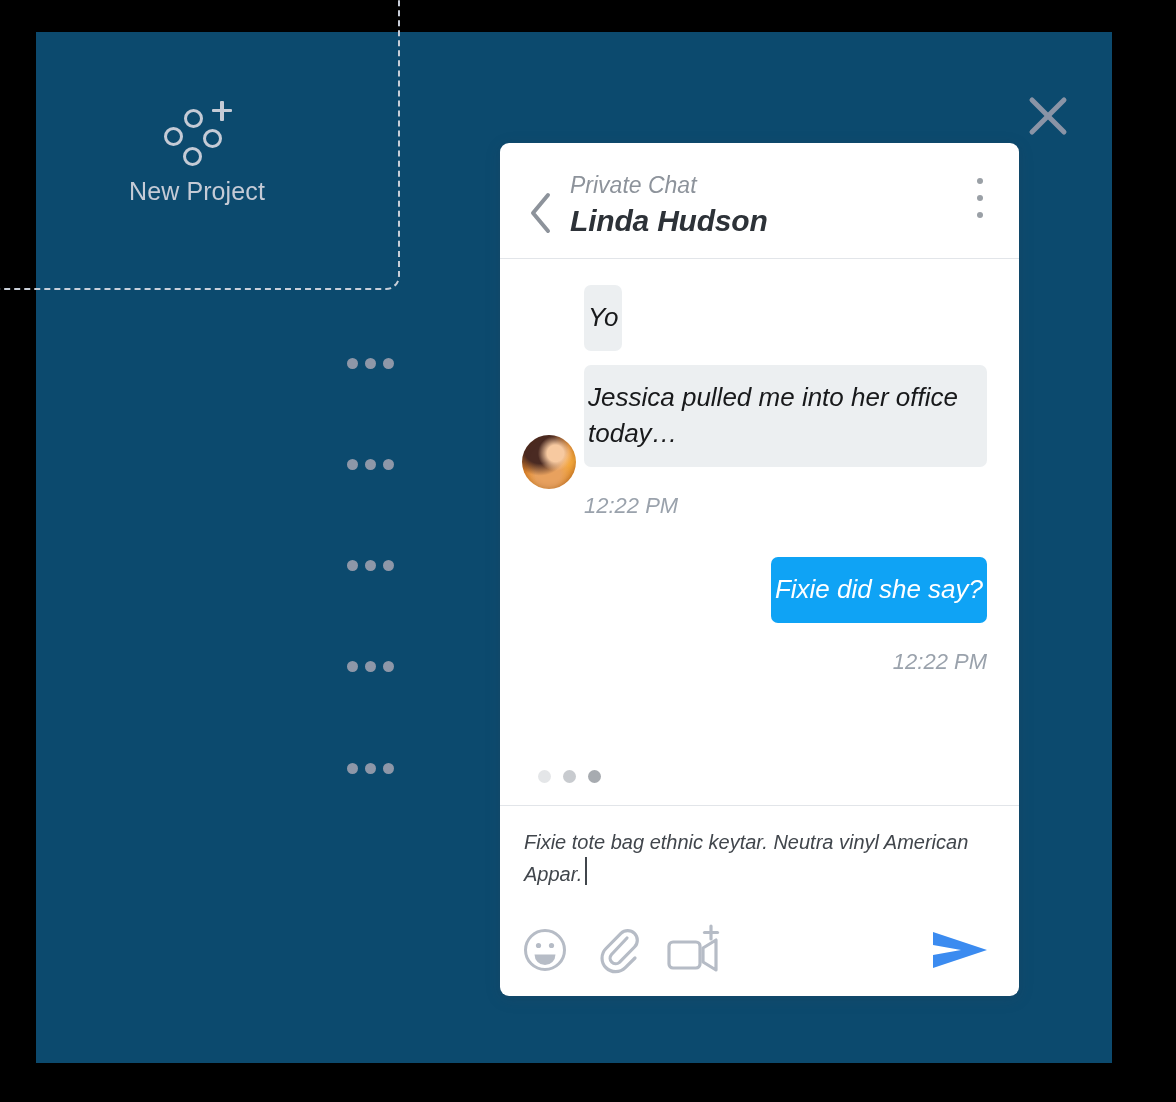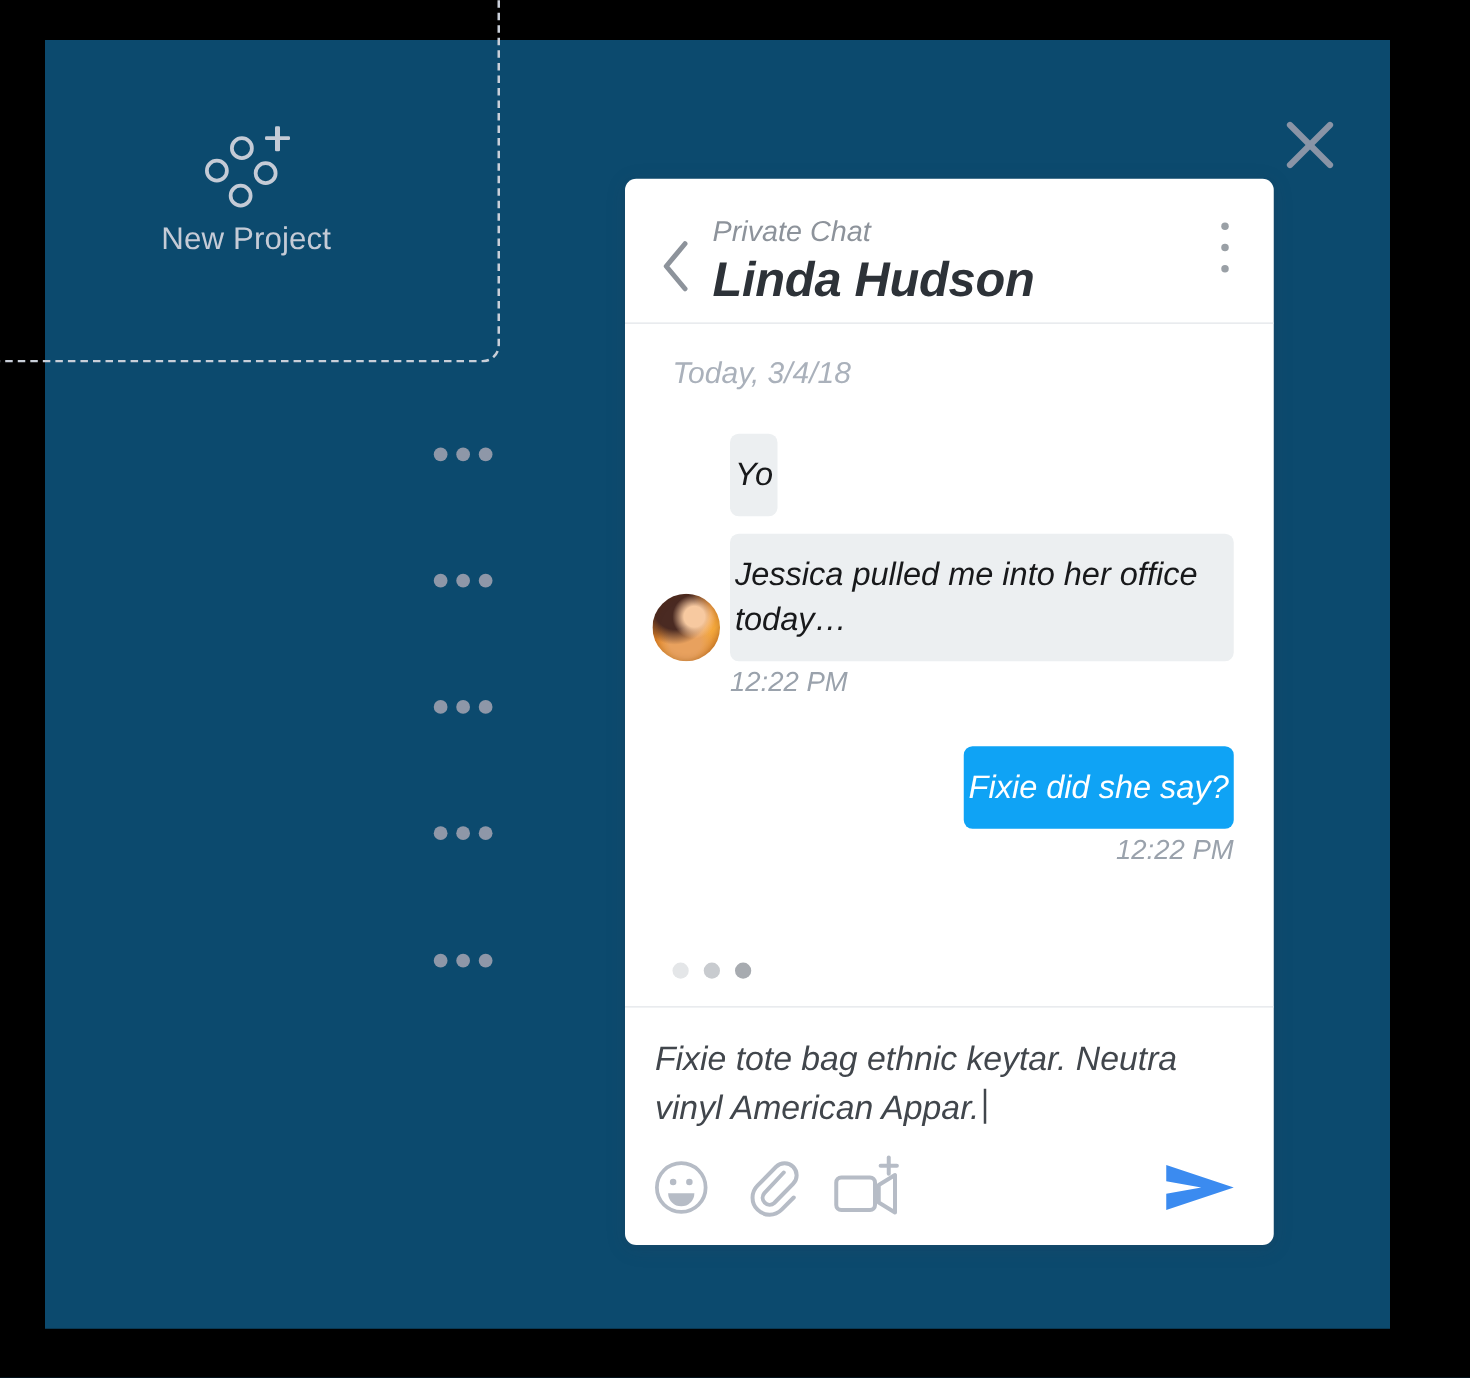--- a/index.html
+++ b/index.html
@@ -110,21 +110,21 @@
     flex: 0 0 auto;
     cursor: pointer;
     display: flex; align-items: center; justify-content: center;
   }
   #header-text { margin-left: 12px; padding-top: 8px; }
   #chat-subtitle {
     font-size: 23px; color: #8d939b; line-height: 1.1;
     margin-bottom: 6px;
   }
   #chat-title {
-    font-size: 39px; font-weight: bold; color: #2d3238;
+    font-size: 30px; font-weight: bold; color: #2d3238;
     line-height: 1.1; letter-spacing: -0.2px; text-align: right;
   }
   #header-menu {
     position: absolute; right: 26px; top: 32px;
     width: 26px; height: 46px;
     display: flex; flex-direction: column;
     align-items: center; justify-content: space-between;
     padding: 3px 0;
     cursor: pointer;
   }
@@ -163,21 +163,21 @@
     padding: 15px 4px;
     font-size: 26px;
     line-height: 1.38;
     max-width: 430px;
   }
   .bubble.in  { background: #eceff1; color: #18191b; }
   .bubble.out { background: #0fa3f5; color: #ffffff; }
   .bubble.sm  { margin-bottom: 14px; }
   .timestamp {
     font-size: 22px; color: #9aa2ac;
-    margin-top: 4px;
+    margin-top: 26px;
   }
   .msg-row.outgoing {
     justify-content: flex-end;
     flex-direction: column;
     align-items: flex-end;
     margin-top: 38px;
   }
   #typing-indicator {
     position: absolute;
     left: 38px; bottom: 22px;
@@ -188,21 +188,21 @@
   #typing-indicator span:nth-child(2) { background: #c8cbcf; }
   #typing-indicator span:nth-child(3) { background: #a7abb0; }
 
   
   #composer {
     flex: 0 0 auto;
     border-top: 1px solid #e2e5e9;
     padding: 22px 26px 20px 18px;
   }
   #composer-text {
-    font-size: 27px;
+    font-size: 20px;
     color: #41464c;
     line-height: 1.45;
     padding: 0 6px;
     min-height: 80px;
     cursor: text;
   }
   .caret {
     display: inline-block;
     width: 2px; height: 28px;
     background: #41464c;
@@ -284,21 +284,20 @@
       </div>
       <div id="header-menu">
         <span></span>
         <span></span>
         <span></span>
       </div>
     </div>
 
     <div id="message-list">
 
-      <div id="date-divider">Today, 3/4/18</div>
 
       <div class="msg-row incoming">
         <div class="avatar-slot">
           <div id="avatar"></div>
         </div>
         <div class="bubble-col">
           <div class="bubble in sm">Yo</div>
           <div class="bubble in">Jessica pulled me into her office today…</div>
           <div class="timestamp">12:22 PM</div>
         </div>

